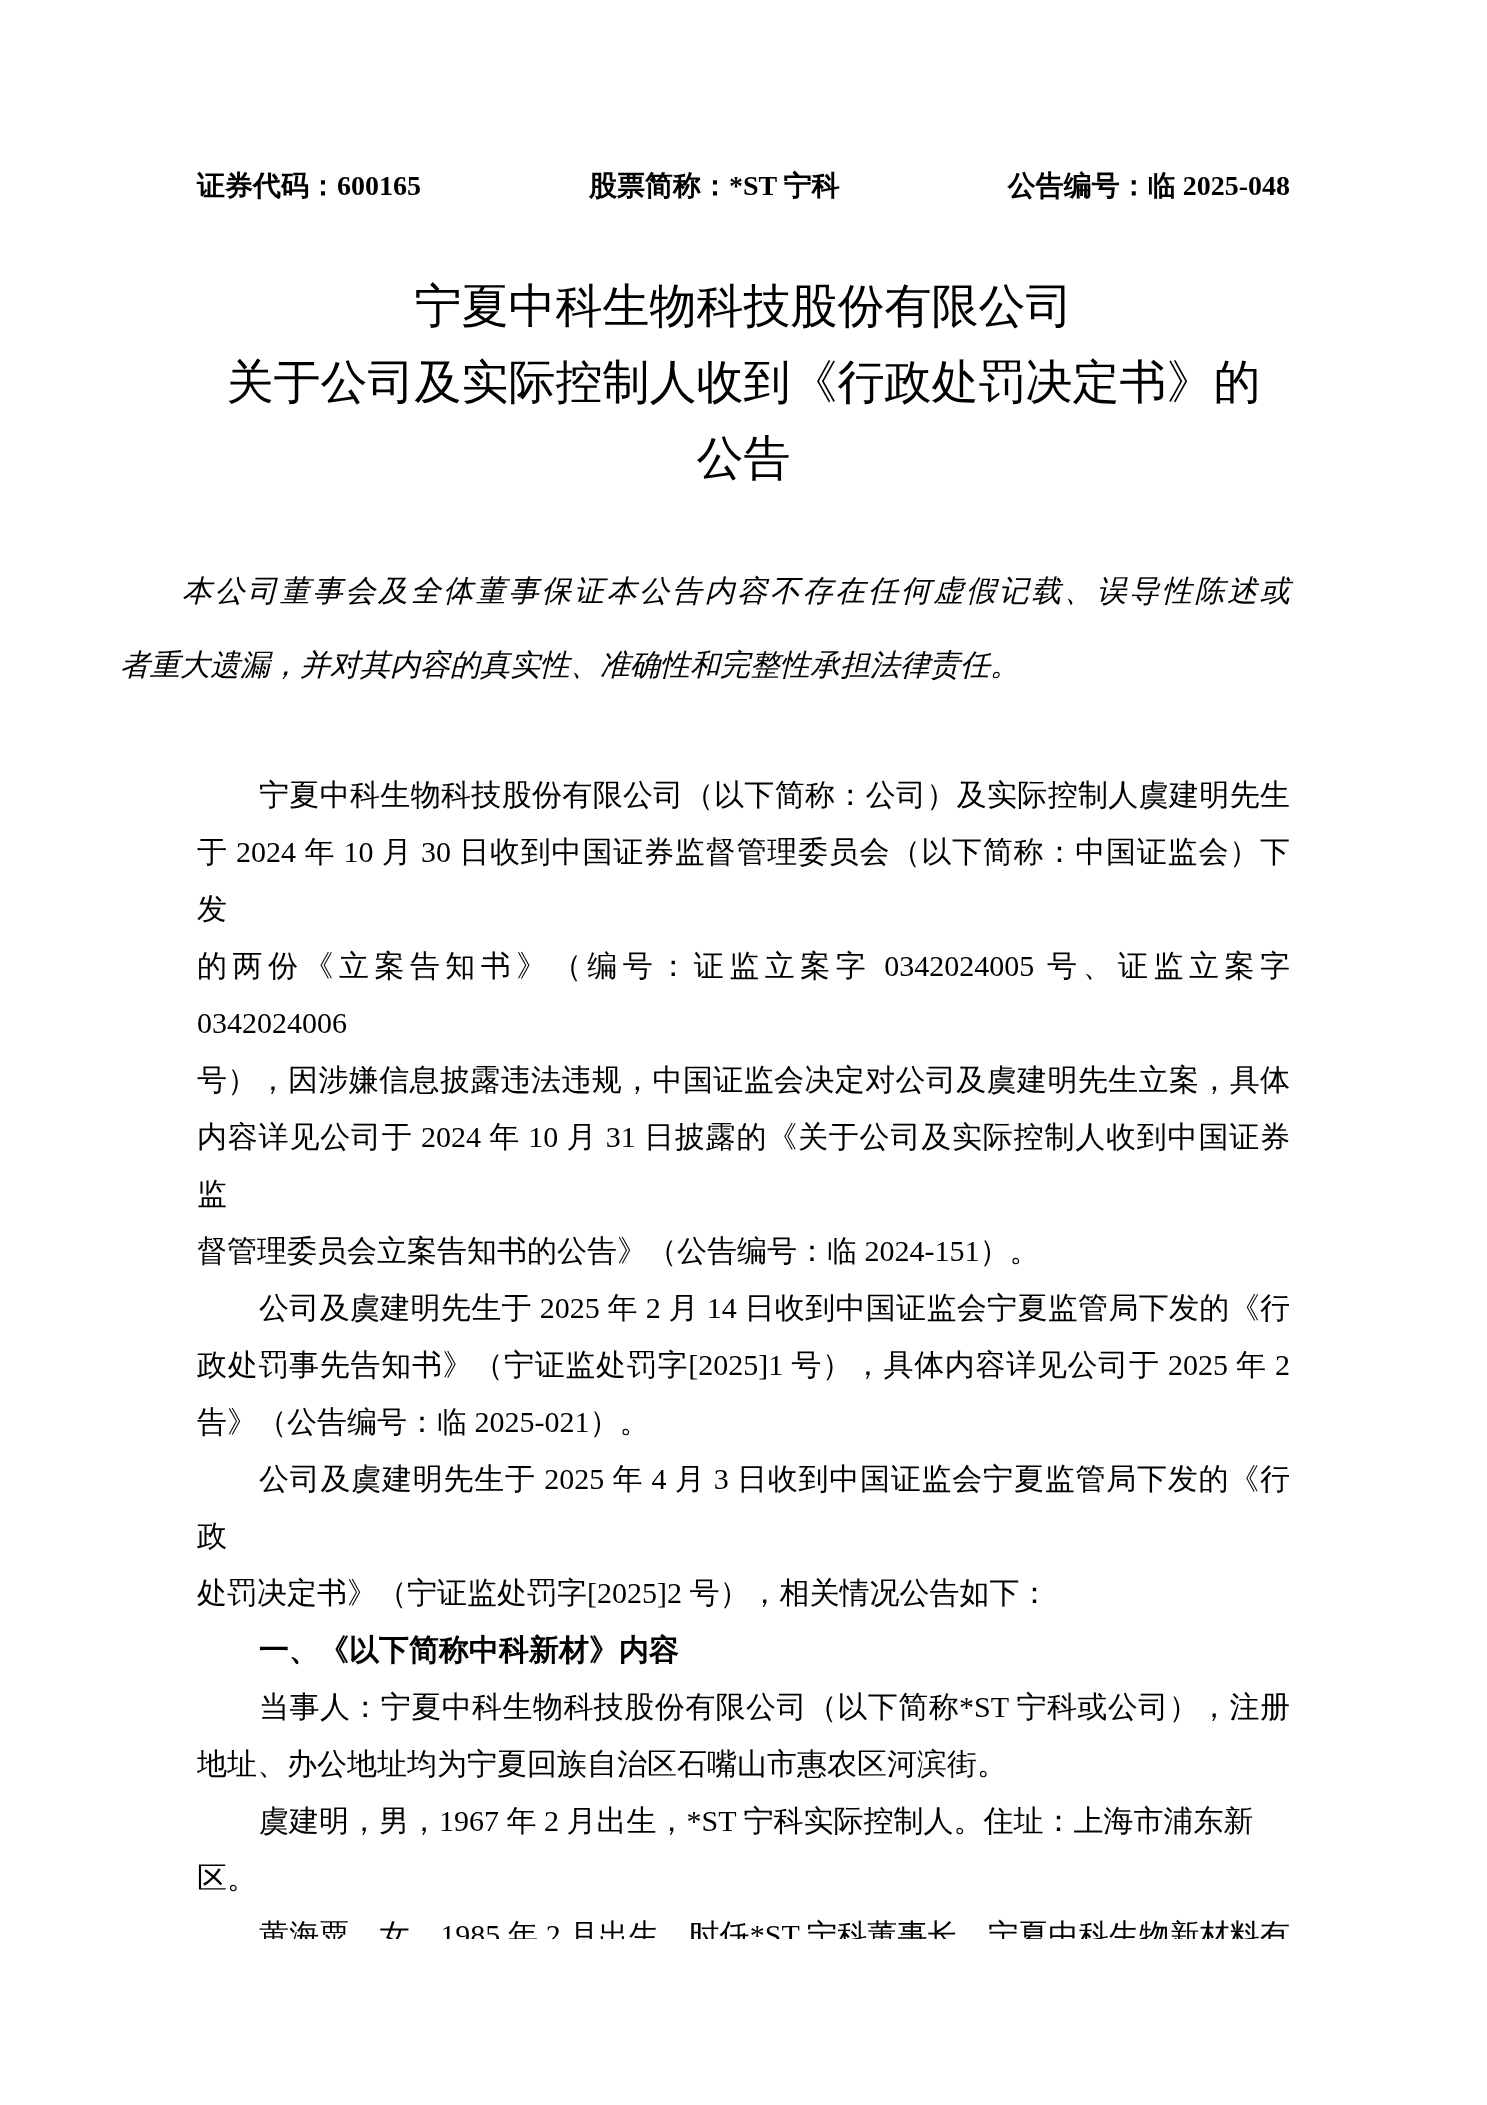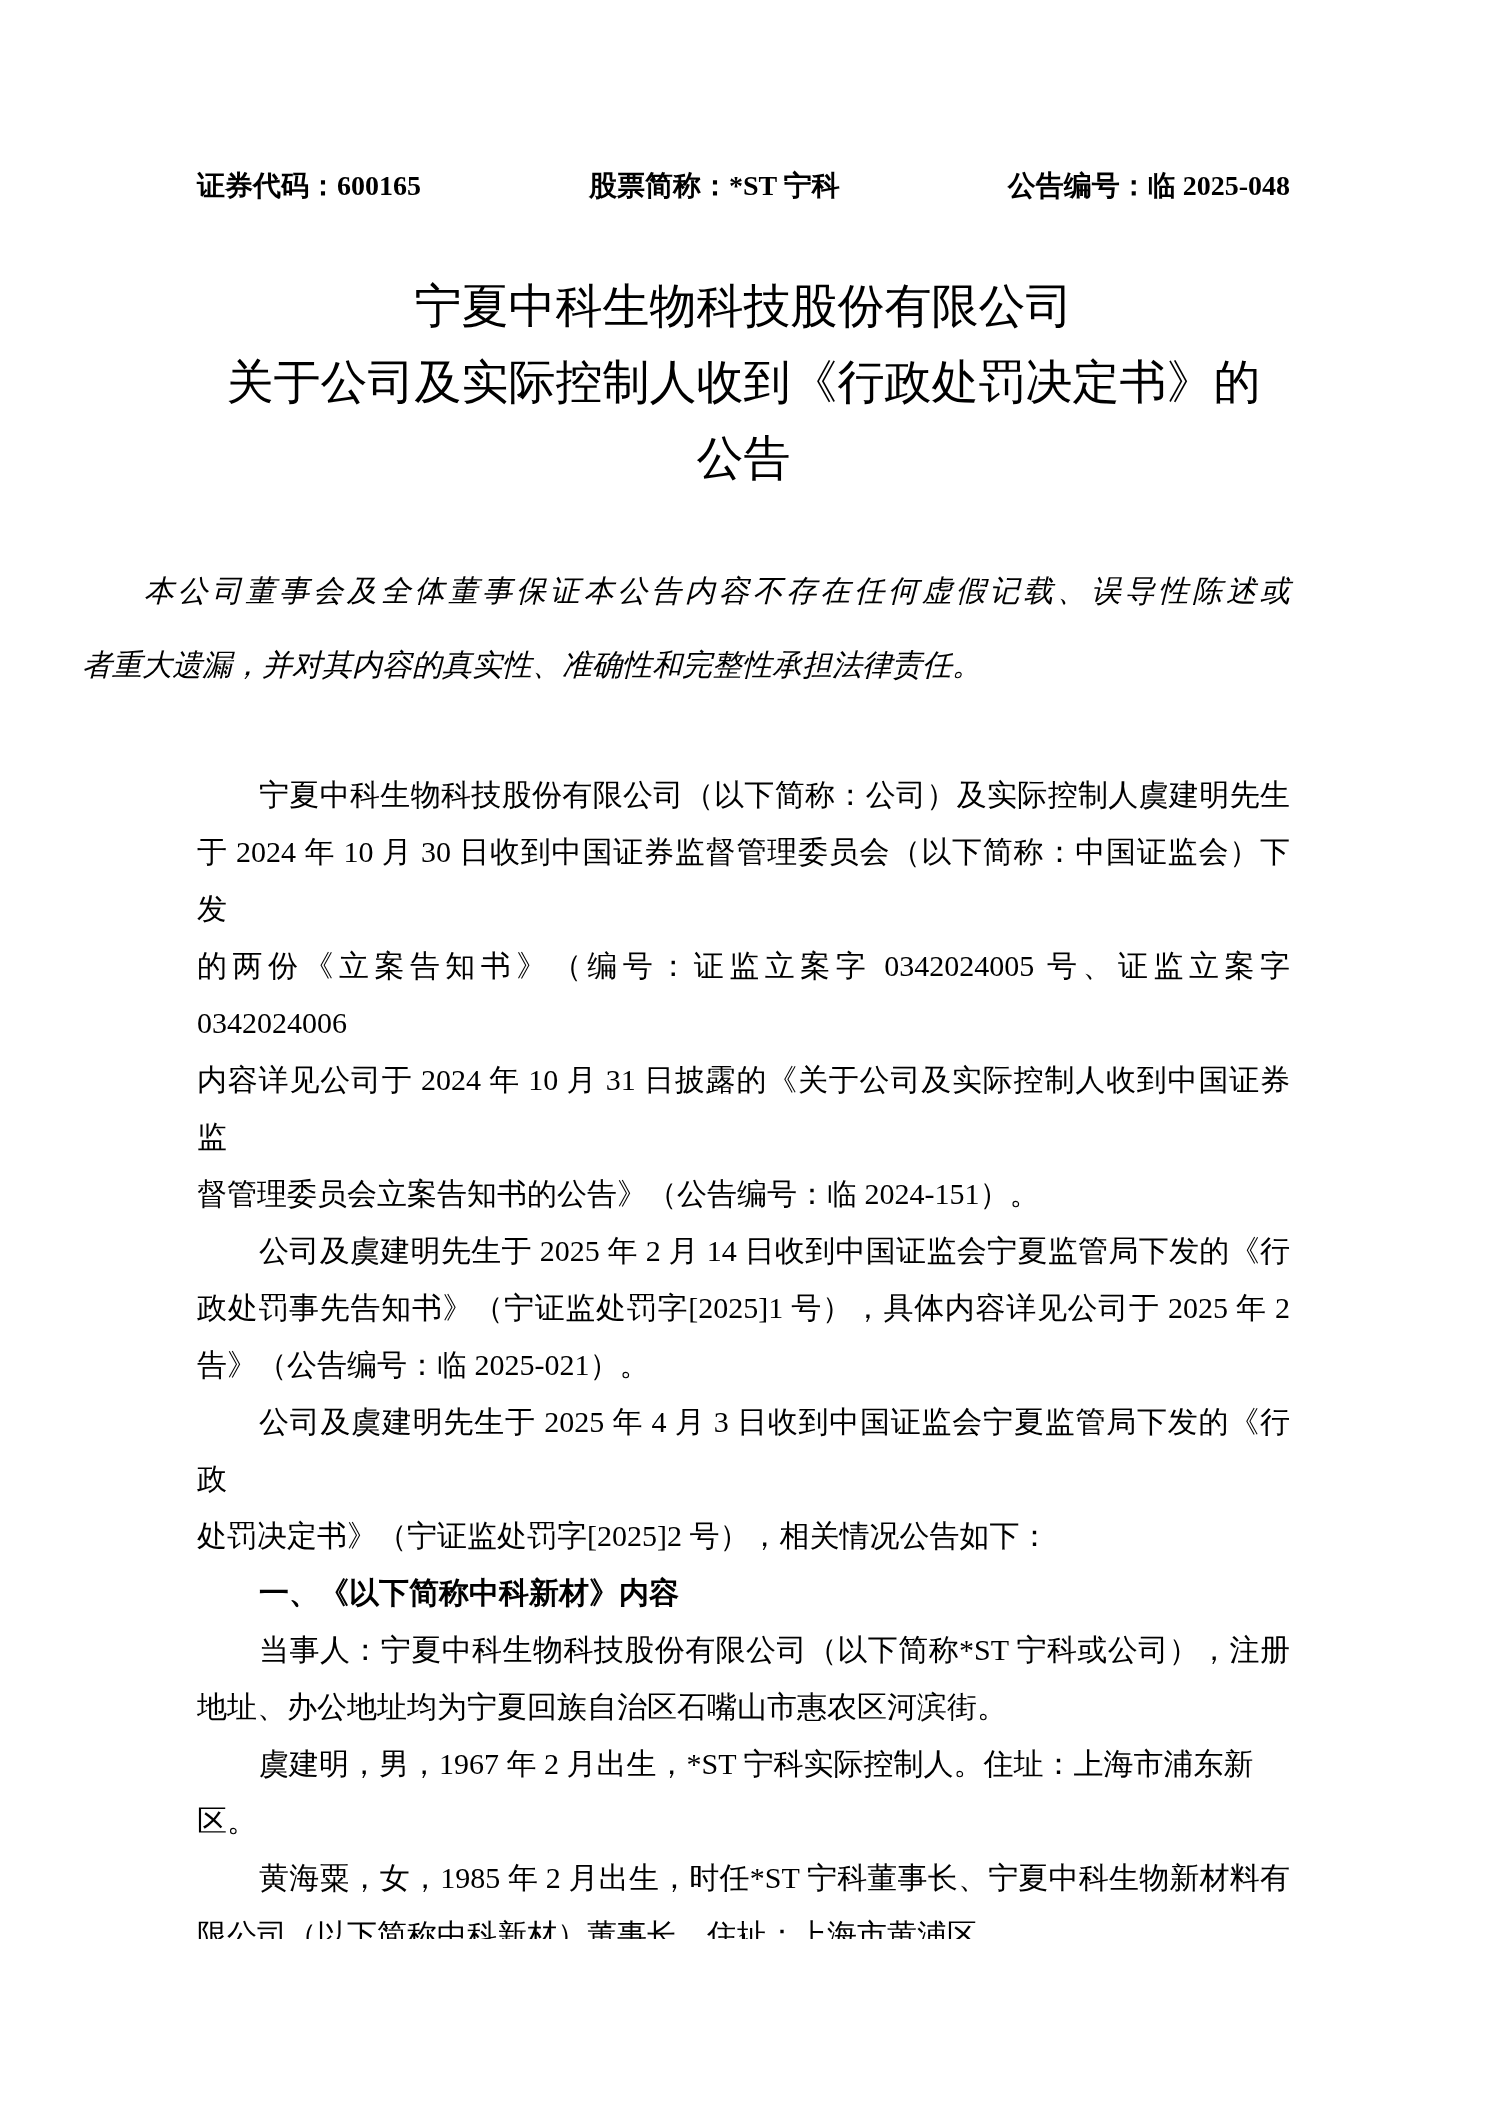--- a/index.html
+++ b/index.html
@@ -27,21 +27,21 @@
     white-space: nowrap;
   }
   .doc-title {
     margin: 64px 197px 0 197px;
     text-align: center;
     font-weight: 400;
     font-size: 47px;
     line-height: 76px;
   }
   .disclaimer {
-    margin: 58px 197px 0 82px;
+    margin: 58px 197px 0 120px;
     font-style: italic;
     font-size: 30px;
     line-height: 74px;
   }
   .doc-body {
     margin: 64px 197px 0 197px;
     font-size: 30px;
     line-height: 57px;
   }
   .line { min-height: 57px; }
@@ -82,20 +82,21 @@
   <div class="disclaimer">
     <div class="line indent fill">本公司董事会及全体董事保证本公告内容不存在任何虚假记载、误导性陈述或</div>
     <div class="line">者重大遗漏，并对其内容的真实性、准确性和完整性承担法律责任。</div>
   </div>
 
   <div class="doc-body">
       <div>
         <div class="line indent fill">宁夏中科生物科技股份有限公司（以下简称：公司）及实际控制人虞建明先生</div>
         <div class="line fill">于 2024 年 10 月 30 日收到中国证券监督管理委员会（以下简称：中国证监会）下发</div>
         <div class="line fill">的两份《立案告知书》（编号：证监立案字 0342024005 号、证监立案字 0342024006</div>
+        <div class="line fill">号），因涉嫌信息披露违法违规，中国证监会决定对公司及虞建明先生立案，具体</div>
         <div class="line fill">内容详见公司于 2024 年 10 月 31 日披露的《关于公司及实际控制人收到中国证券监</div>
         <div class="line">督管理委员会立案告知书的公告》（公告编号：临 2024-151）。</div>
       </div>
       <div>
         <div class="line indent fill">公司及虞建明先生于 2025 年 2 月 14 日收到中国证监会宁夏监管局下发的《行</div>
         <div class="line fill">政处罚事先告知书》（宁证监处罚字[2025]1 号），具体内容详见公司于 2025 年 2</div>
         <div class="line">告》（公告编号：临 2025-021）。</div>
       </div>
       <div>
         <div class="line indent fill">公司及虞建明先生于 2025 年 4 月 3 日收到中国证监会宁夏监管局下发的《行政</div>

